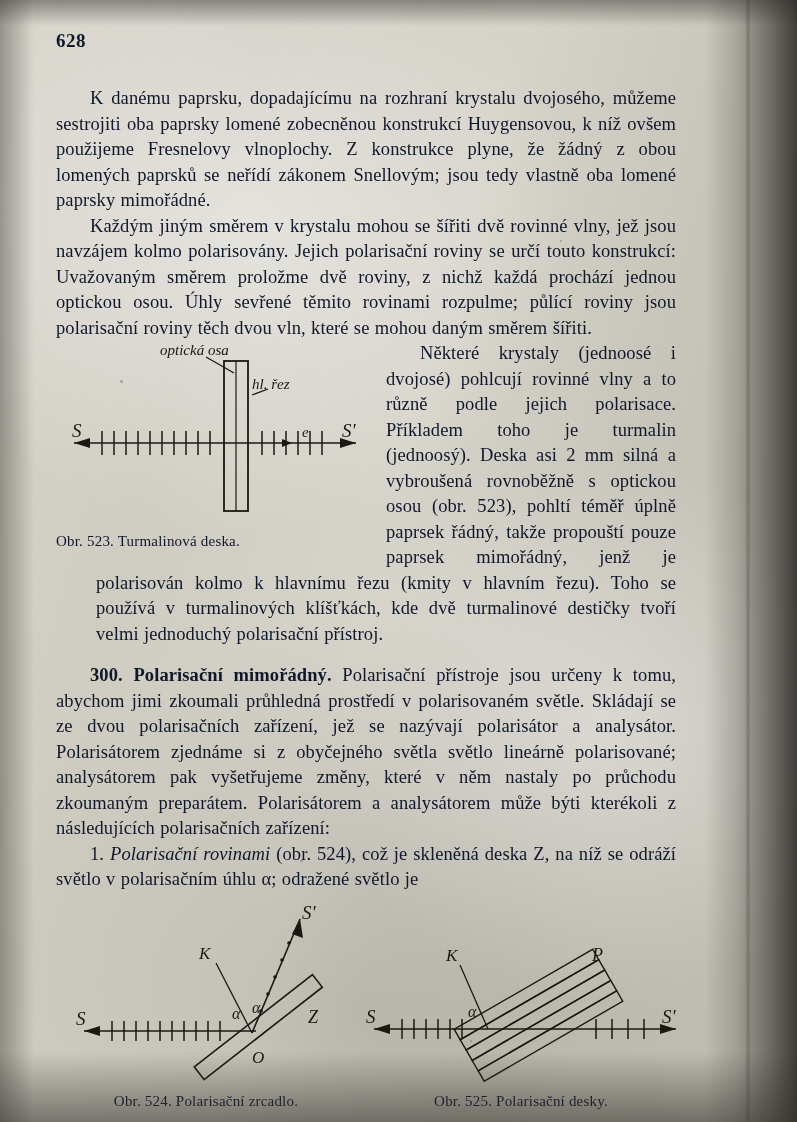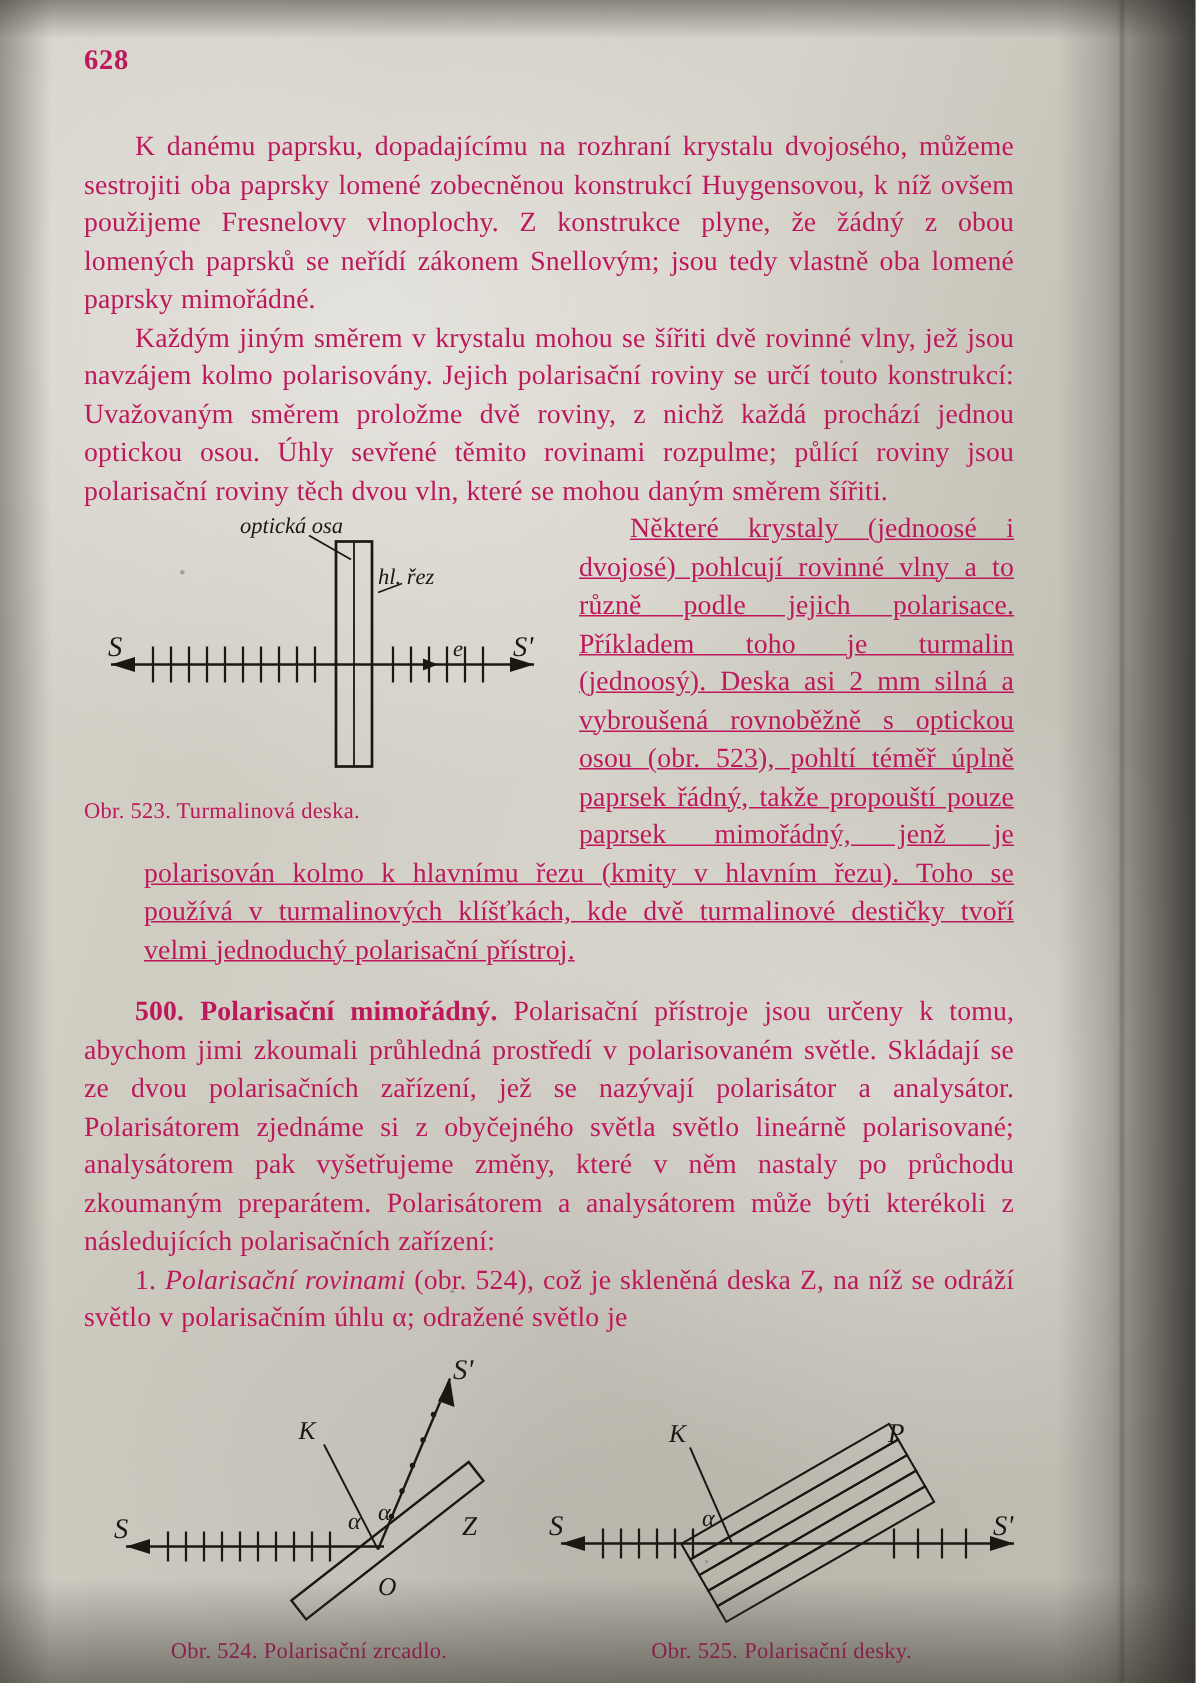--- a/index.html
+++ b/index.html
@@ -67,21 +67,21 @@
     background: rgba(70,66,60,0.35);
     border-radius: 50%;
     pointer-events: none;
   }
 
   .content {
     position: absolute;
     left: 56px;
     top: 30px;
     width: 620px;
-    color: #be185d;
+    color: #0f172a;
   }
   .folio {
     font-weight: bold;
     font-size: 19px;
     letter-spacing: 0.5px;
     margin-bottom: 34px;
   }
   p.body {
     margin: 0;
     font-size: 18.5px;
@@ -92,21 +92,20 @@
     word-spacing: 0.6px;
   }
   p.tight { text-indent: 34px; margin-left: 40px; }
   .it { font-style: italic; }
   .bold { font-weight: bold; }
 
   
   .fig523-wrap {
     position: relative;
     width: 620px;
-    text-decoration: underline;
   }
   .fig523 {
     float: left;
     width: 316px;
     height: 212px;
     margin: 2px 14px 0 0;
     position: relative;
   }
   .fig-caption {
     font-size: 15px;
@@ -200,21 +199,21 @@
           <text class="lbl" x="246" y="94">e</text>
         </svg>
         <div class="fig-caption">Obr. 523. Turmalinová deska.</div>
       </div>
 
       <p class="body tight">Některé krystaly (jednoosé i dvojosé) pohlcují rovinné vlny a to různě podle jejich polarisace. Příkladem toho je turmalin (jednoosý). Deska asi 2 mm silná a vybroušená rovnoběžně s optickou osou (obr. 523), pohltí téměř úplně paprsek řádný, takže propouští pouze paprsek mimořádný, jenž je polarisován kolmo k hlavnímu řezu (kmity v hlavním řezu). Toho se používá v turmalinových klíšťkách, kde dvě turmalinové destičky tvoří velmi jednoduchý polarisační přístroj.</p>
       <div class="clear"></div>
     </div>
 
     <p class="body" style="margin-top:16px">
-      <span class="bold">500.</span>
+      <span class="bold">300.</span>
       <span class="bold">Polarisační mimořádný.</span>
       <span>Polarisační přístroje jsou určeny k tomu, abychom jimi zkoumali průhledná prostředí v polarisovaném světle. Skládají se ze dvou polarisačních zařízení, jež se nazývají polarisátor a analysátor. Polarisátorem zjednáme si z obyčejného světla světlo lineárně polarisované; analysátorem pak vyšetřujeme změny, které v něm nastaly po průchodu zkoumaným preparátem. Polarisátorem a analysátorem může býti kterékoli z následujících polarisačních zařízení:</span>
     </p>
 
     <p class="body">
       <span>1.</span>
       <span class="it">Polarisační rovinami</span>
       <span>(obr. 524), což je skleněná deska Z, na níž se odráží světlo v polarisačním úhlu α; odražené světlo je</span>
     </p>
 

